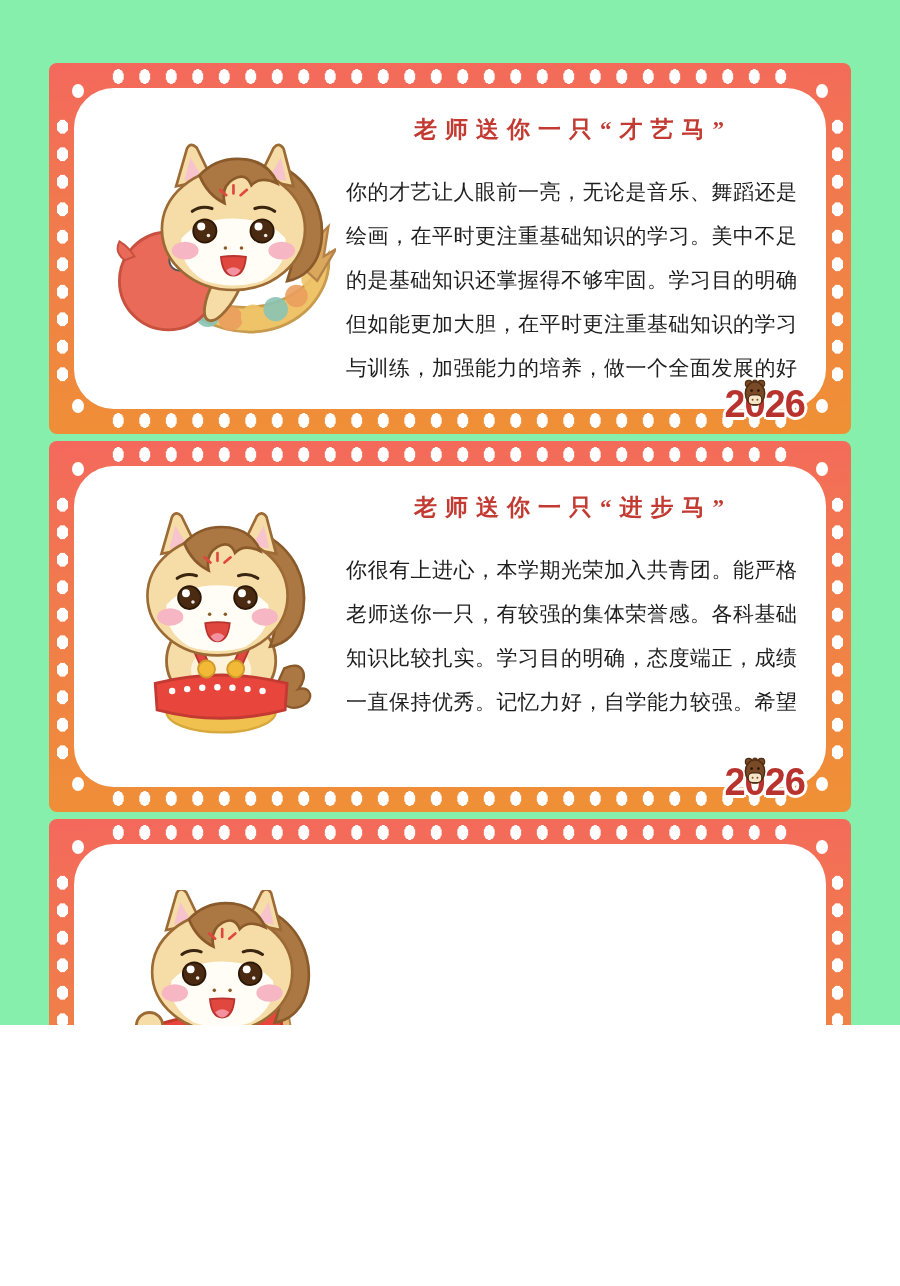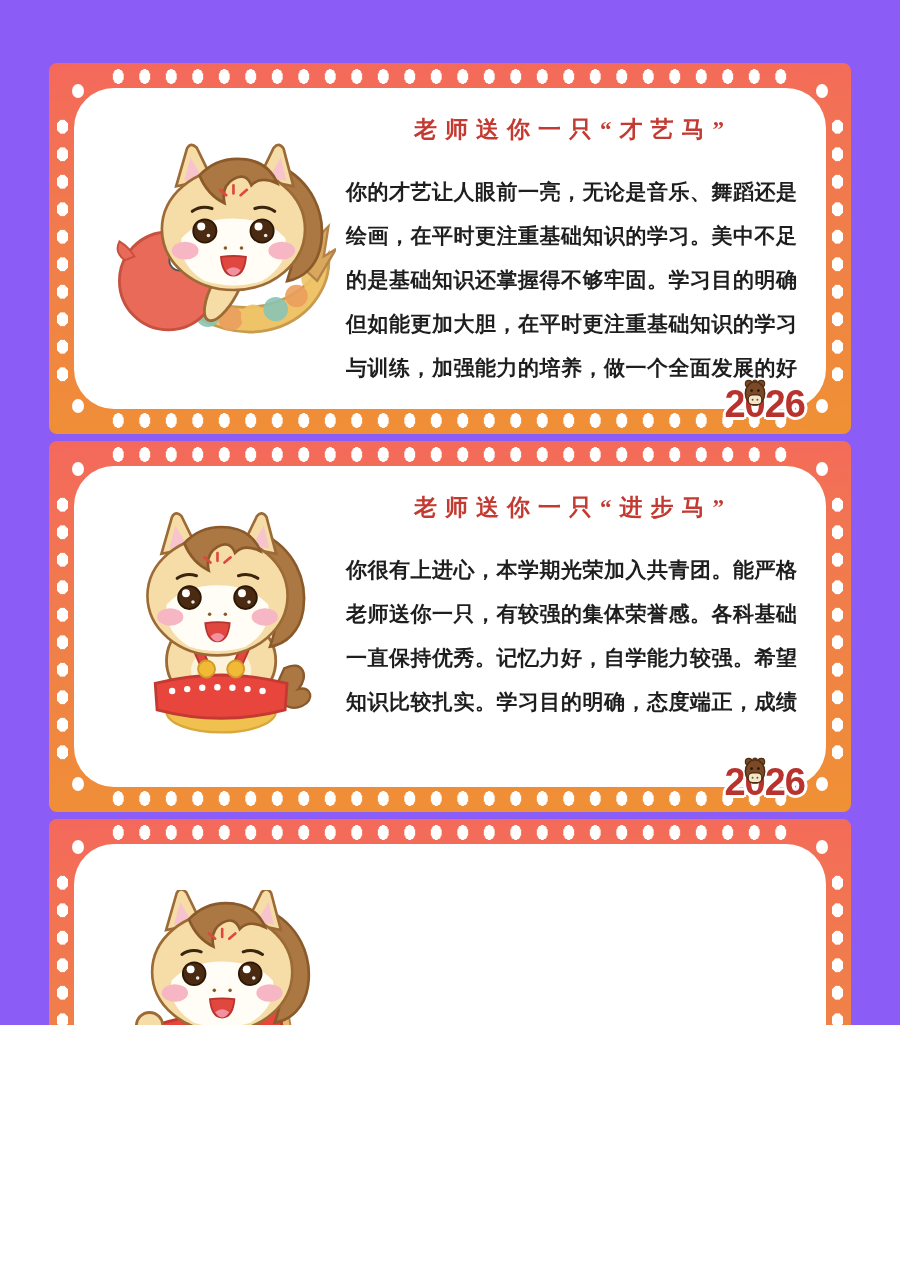--- a/index.html
+++ b/index.html
@@ -1,16 +1,16 @@
 <!DOCTYPE html>
 <html><head>
 <meta charset="utf-8">
 <style>
   html,body{margin:0;padding:0;background:#ffffff;}
-  .page{position:relative;width:900px;height:1025px;background:#8b5cf6;overflow:hidden;
+  .page{position:relative;width:900px;height:1025px;background:#86efac;overflow:hidden;
         font-family:"Liberation Sans", sans-serif;}
 
   .card{position:absolute;left:49px;width:802px;height:371px;}
   .card.c1{top:63px;}
   .card.c2{top:441px;}
   .card.c3{top:819px;}
 
   .frame{position:absolute;inset:0;border-radius:8px;
          background:linear-gradient(178deg,#f4685c 0%,#f07e4a 48%,#ef9134 100%);}
 
@@ -37,21 +37,21 @@
   .illust{position:absolute;left:36px;top:46px;width:226px;height:228px;}
   .illust svg{width:100%;height:100%;display:block;}
 
   .content{position:absolute;left:272px;right:26px;top:0;}
   .card-title{margin:26px 0 0 0;text-align:center;
               font-family:"Liberation Serif", serif;font-weight:700;
               font-size:23px;line-height:32px;letter-spacing:8px;color:#c23a31;
               white-space:nowrap;}
   .body-text{margin-top:24px;}
   .body-text .line{font-size:21px;line-height:44px;letter-spacing:0.5px;
-                   color:#1e1e1e;font-weight:700;white-space:nowrap;}
+                   color:#1e1e1e;font-weight:400;white-space:nowrap;}
 
   
   .badge{position:absolute;right:46px;bottom:10px;z-index:5;
          font-family:"Liberation Sans", sans-serif;font-weight:800;font-size:38px;
          color:#b8332e;letter-spacing:-1px;line-height:40px;
          text-shadow:-2px -2px 0 #fff,2px -2px 0 #fff,-2px 2px 0 #fff,2px 2px 0 #fff,
                      0 -3px 0 #fff,0 3px 0 #fff,-3px 0 0 #fff,3px 0 0 #fff;}
   .bzero{position:relative;display:inline-block;}
   .bhorse{position:absolute;left:50%;top:-6px;transform:translateX(-50%);
           width:24px;height:29px;}
@@ -187,22 +187,22 @@
               <circle cx="140" cy="162" r="9" fill="#f2b937" stroke="#cf9a2a" stroke-width="2"></circle>
             </g>
             <use href="#horseHead" transform="translate(23,-10) scale(0.93)"></use>
           </svg>
         </div>
         <div class="content">
           <h2 class="card-title">老师送你一只“进步马”</h2>
           <div class="body-text">
             <div class="line">你很有上进心，本学期光荣加入共青团。能严格</div>
             <div class="line">老师送你一只，有较强的集体荣誉感。各科基础</div>
+            <div class="line">知识比较扎实。学习目的明确，态度端正，成绩</div>
             <div class="line">一直保持优秀。记忆力好，自学能力较强。希望</div>
-            <div class="line">知识比较扎实。学习目的明确，态度端正，成绩</div>
           </div>
         </div>
       </div>
       <div class="badge">
         <span>2</span><span class="bzero"><span>0</span><svg class="bhorse" viewBox="0 0 24 30">
               <circle cx="5.5" cy="6" r="3.5" fill="#7a4a26" stroke="#4d2c12" stroke-width="1.2"></circle>
               <circle cx="18.5" cy="6" r="3.5" fill="#7a4a26" stroke="#4d2c12" stroke-width="1.2"></circle>
               <circle cx="12" cy="4.5" r="3" fill="#5d3a1c"></circle>
               <ellipse cx="12" cy="16" rx="10" ry="12" fill="#7a4a26" stroke="#4d2c12" stroke-width="1.5"></ellipse>
               <rect x="5" y="17.5" width="14" height="10" rx="4.5" fill="#f4e6c8" stroke="#4d2c12" stroke-width="1.2"></rect>

